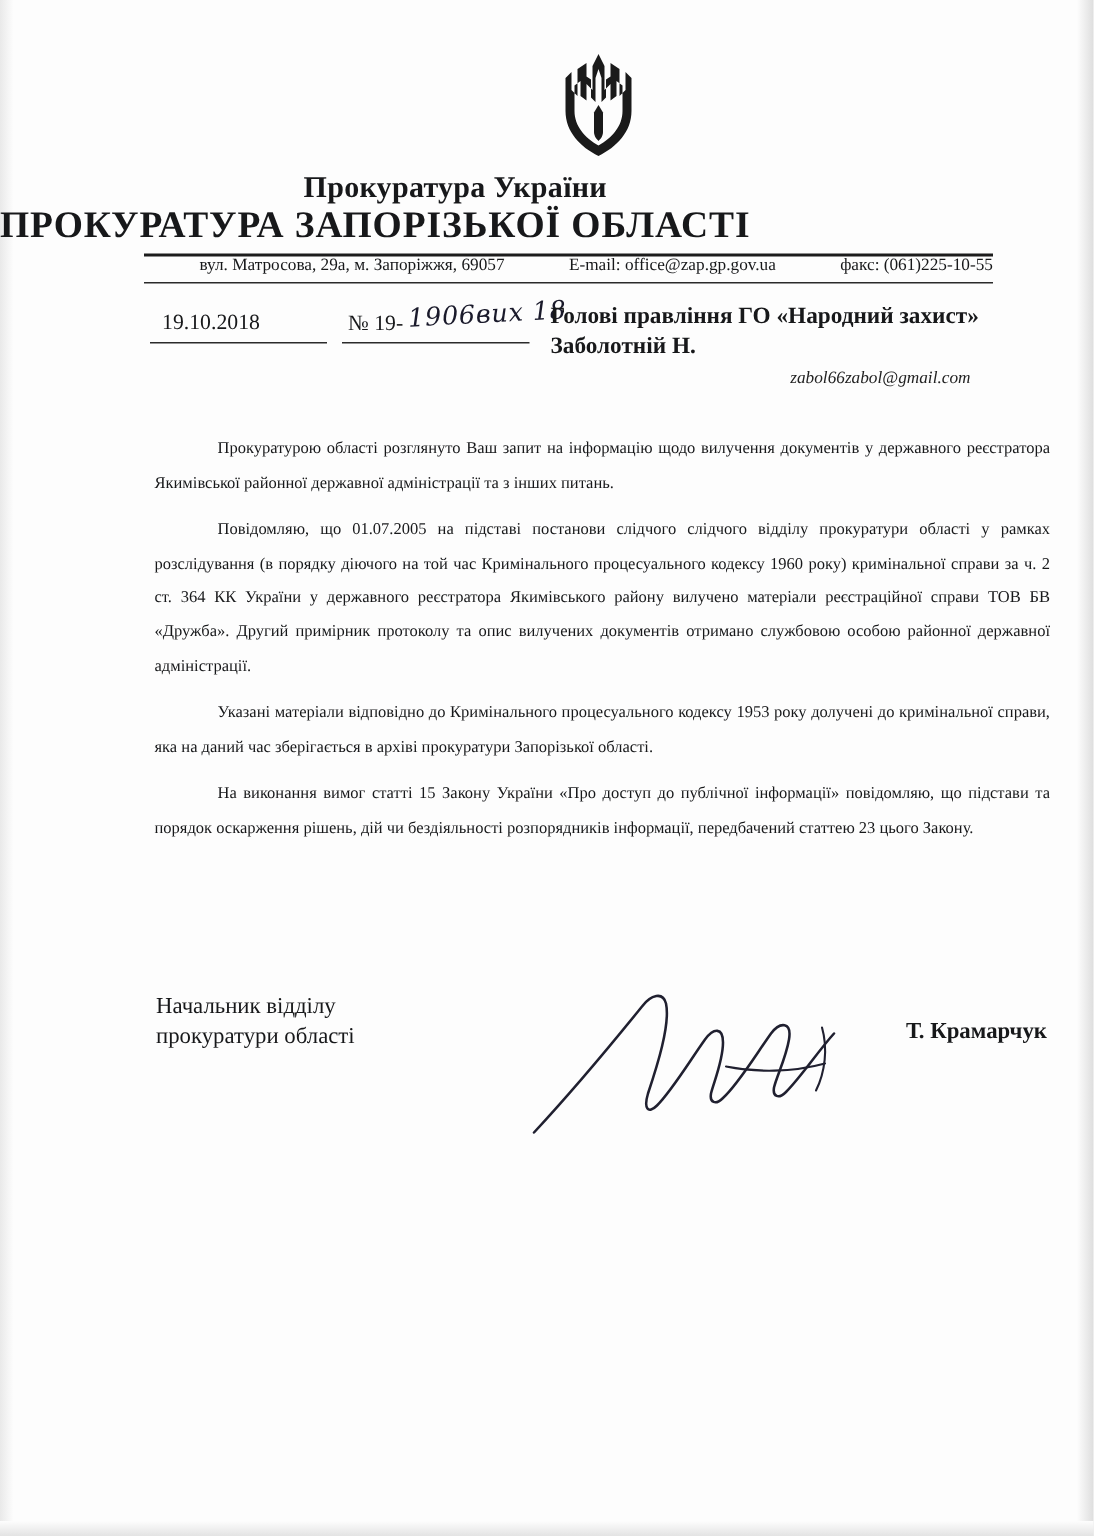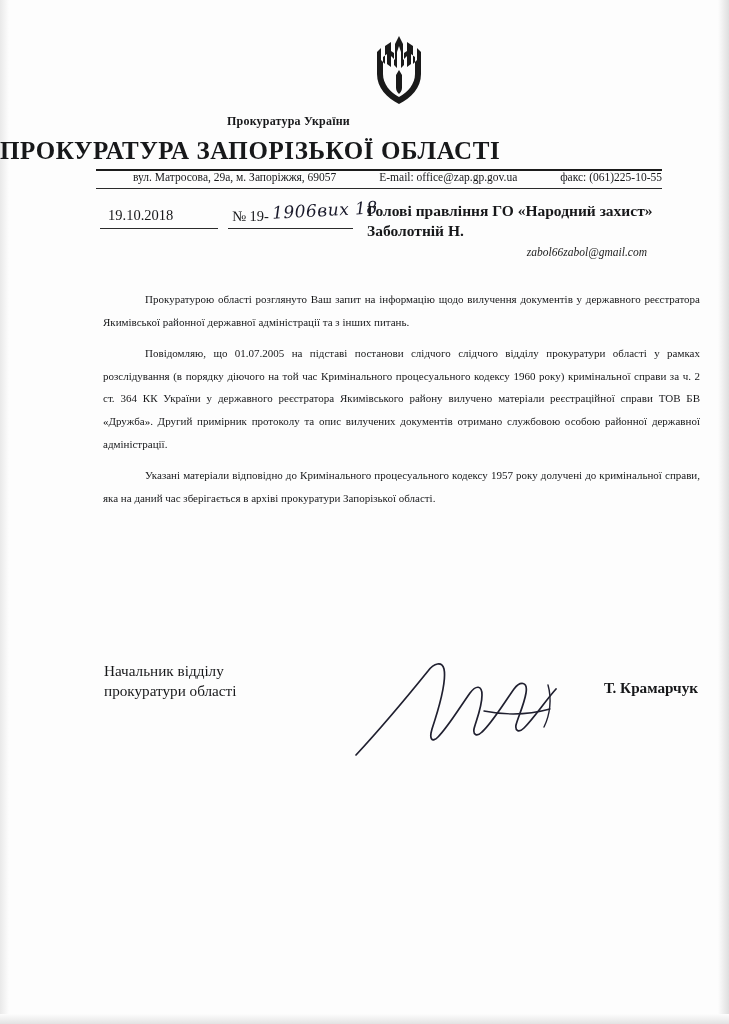--- a/index.html
+++ b/index.html
@@ -58,23 +58,24 @@
   }
   .emblem-wrap svg { display: block; }
 
   
   .org-line {
     position: absolute;
     top: 114px;
     left: 0;
     width: 577px;
     text-align: center;
-    font-size: 12px;
+    font-size: 20px;
     font-weight: bold;
     letter-spacing: 0.2px;
+    padding-left: 15px;
   }
   .org-title {
     position: absolute;
     top: 137px;
     left: 0;
     width: 729px;
     text-align: left;
     font-size: 25px;
     font-weight: bold;
     letter-spacing: 0.6px;
@@ -254,21 +255,22 @@
 
     <div class="addressee">
       <div>Голові правління ГО «Народний захист»</div>
       <div>Заболотній Н.</div>
     </div>
     <div class="addressee-email">zabol66zabol@gmail.com</div>
 
     <div class="body-text">
       <p>Прокуратурою області розглянуто Ваш запит на інформацію щодо вилучення документів у державного реєстратора Якимівської районної державної адміністрації та з інших питань.</p>
       <p>Повідомляю, що 01.07.2005 на підставі постанови слідчого слідчого відділу прокуратури області у рамках розслідування (в порядку діючого на той час Кримінального процесуального кодексу 1960 року) кримінальної справи за ч. 2 ст. 364 КК України у державного реєстратора Якимівського району вилучено матеріали реєстраційної справи ТОВ БВ «Дружба». Другий примірник протоколу та опис вилучених документів отримано службовою особою районної державної адміністрації.</p>
-      <p>Указані матеріали відповідно до Кримінального процесуального кодексу 1957 року долучені до кримінальної справи, яка на даний час зберігається в архіві прокуратури Запорізької області.</p>
+      <p>Указані матеріали відповідно до Кримінального процесуального кодексу 1953 року долучені до кримінальної справи, яка на даний час зберігається в архіві прокуратури Запорізької області.</p>
+      <p>На виконання вимог статті 15 Закону України «Про доступ до публічної інформації» повідомляю, що підстави та порядок оскарження рішень, дій чи бездіяльності розпорядників інформації, передбачений статтею 23 цього Закону.</p>
     </div>
 
     <div class="sig-left">
       <div>Начальник відділу</div>
       <div>прокуратури області</div>
     </div>
 
     <div class="signature-mark">
       <svg width="230" height="105" viewBox="0 0 230 105">
         <g fill="none" stroke="#202030" stroke-width="1.7" stroke-linecap="round">

